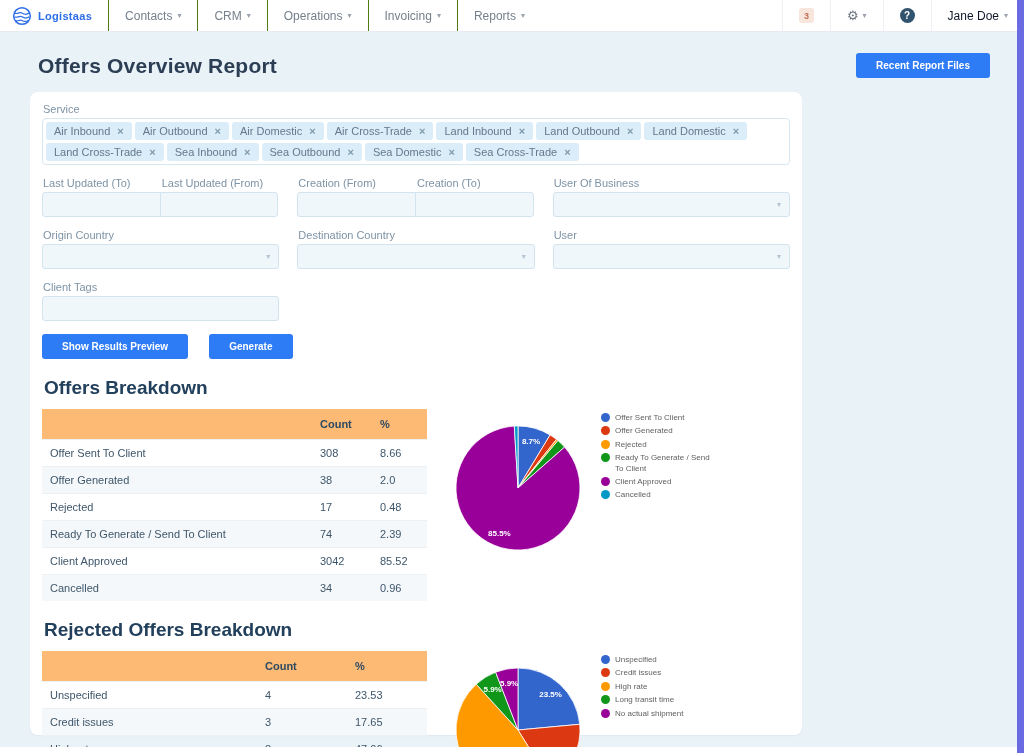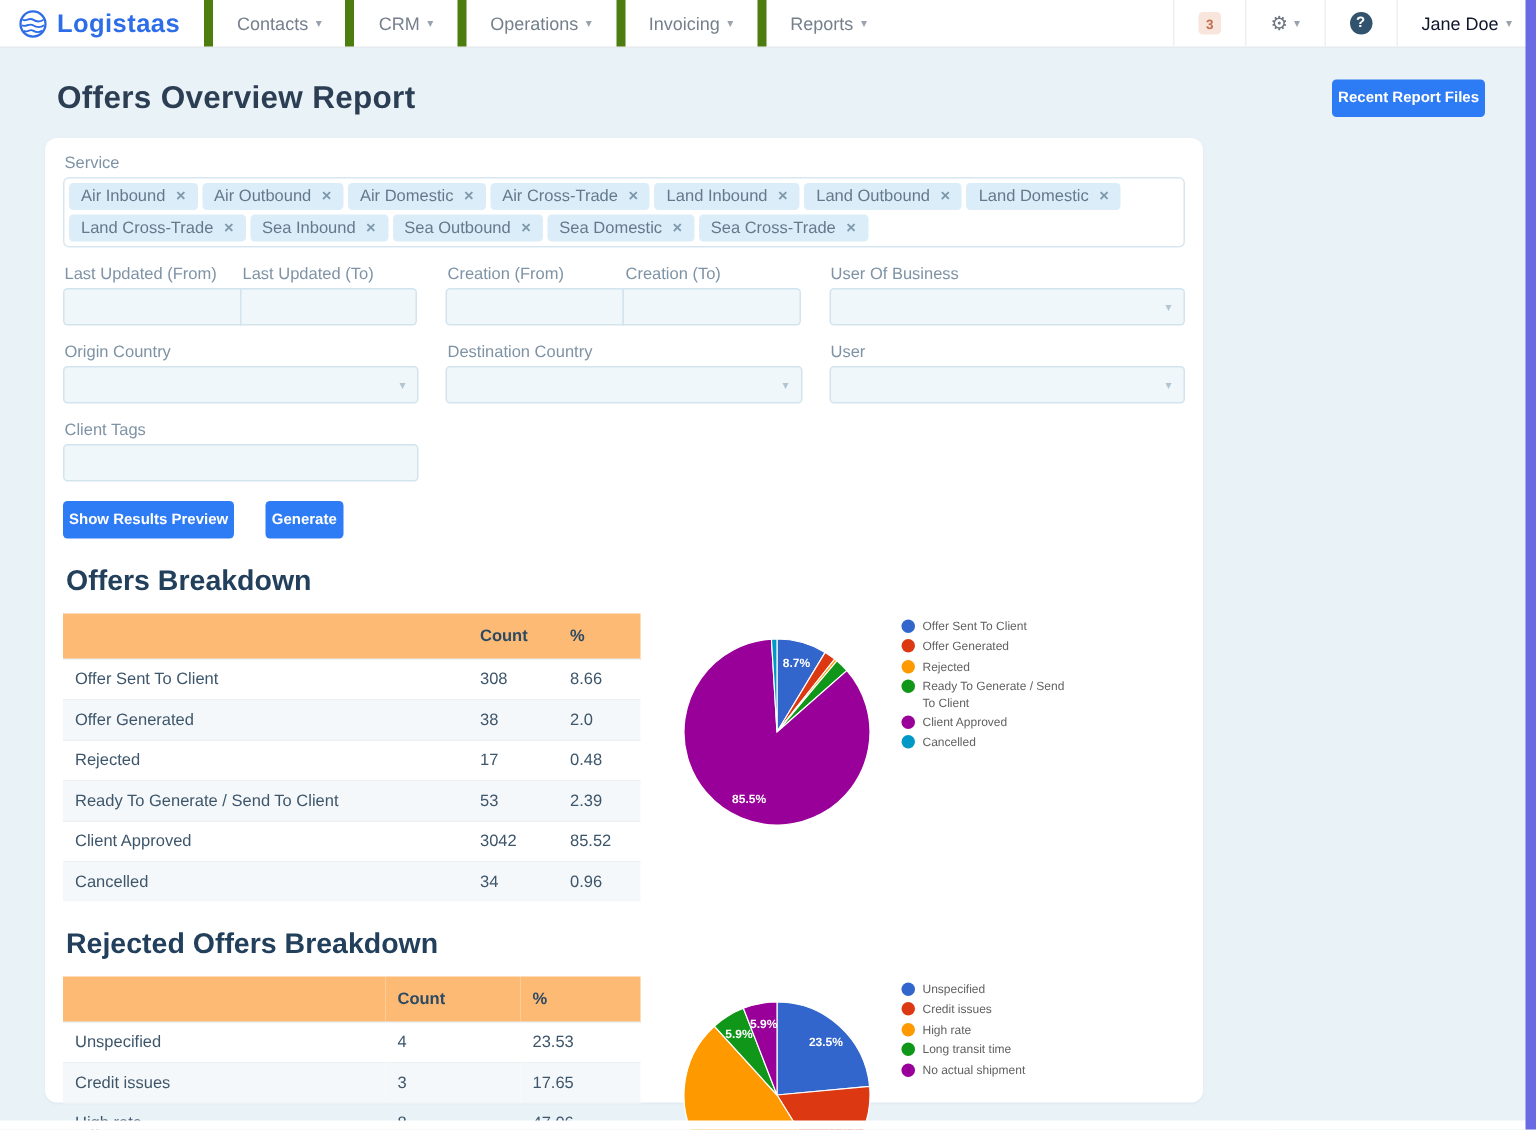--- a/index.html
+++ b/index.html
@@ -3,23 +3,23 @@
 <meta charset="utf-8">
 <style>
   * { margin:0; padding:0; box-sizing:border-box; }
   html,body { width:1024px; height:753px; overflow:hidden;
     font-family:"Liberation Sans", sans-serif; background:#e9f2f7; }
 
   
   .navbar { height:32px; background:#fff; border-bottom:1px solid #e7eaee;
     display:flex; align-items:stretch; }
   .brand { display:flex; align-items:center; gap:6px; padding:0 16px 0 12px; }
-  .brand-text { color:#2d6de8; font-weight:bold; font-size:17px; letter-spacing:.3px; }
+  .brand-text { color:#2d6de8; font-weight:bold; font-size:11px; letter-spacing:.3px; }
   .nav-item { display:flex; align-items:center; gap:5px; padding:0 16px;
-    font-size:12px; color:#75808c; border-left:6px solid #4d7c0f; cursor:pointer; }
+    font-size:12px; color:#75808c; border-left:1px solid #4d7c0f; cursor:pointer; }
   .nav-item:last-of-type { border-right:1px solid #eef0f2; }
   .caret { font-size:8px; color:#9aa3ad; }
   .nav-right { margin-left:auto; display:flex; align-items:stretch; }
   .nav-cell { display:flex; align-items:center; padding:0 16px; border-left:1px solid #eef0f2; cursor:pointer; }
   .notif-badge { background:#f8e5db; color:#c06f55; font-size:9px; font-weight:bold;
     width:15px; height:15px; border-radius:3px; display:flex; align-items:center; justify-content:center; }
   .gear-glyph { font-size:13px; color:#6e7680; margin-right:4px; }
   .help-circle { width:15px; height:15px; border-radius:50%; background:#32536e; color:#fff;
     font-size:10px; font-weight:bold; display:flex; align-items:center; justify-content:center; }
   .user-name { font-size:12px; color:#0f172a; margin-right:5px; }
@@ -27,21 +27,21 @@
   
   .scrollbar { position:fixed; right:0; top:0; width:7px; height:753px;
     background:#6a6ae2; z-index:50; }
 
   
   .title-row { width:960px; margin:21px 0 0 30px; display:flex;
     justify-content:space-between; align-items:center; padding:0 0 0 8px; }
   .page-title { font-size:21px; font-weight:600; color:#2b3e54; letter-spacing:.2px; }
   .btn { background:#2e7bf6; color:#fff; border:none; border-radius:3px;
     font-family:"Liberation Sans",sans-serif; font-size:10px; font-weight:bold;
-    padding:7px 4px; cursor:pointer; }
+    padding:7px 20px; cursor:pointer; }
 
   .card { width:772px; margin:14px 0 0 30px; background:#fff; border-radius:8px;
     padding:8px 12px 16px 12px; height:643px;
     box-shadow:0 1px 2px rgba(40,70,100,.05); }
 
   
   .filter-label { font-size:11px; color:#7e93a5; margin:3px 0 3px 1px; }
   .tagbox { border:1px solid #d7e7f1; border-radius:4px; padding:3px;
     display:flex; flex-wrap:wrap; gap:3px; }
   .chip { background:#daedf8; color:#64798c; font-size:11px; padding:3px 8px;
@@ -188,25 +188,25 @@
       </span>
       <span class="chip">
         <span>Sea Cross-Trade</span>
         <span class="chip-x">×</span>
       </span>
     </div>
 
   <div class="filter-grid">
     <div class="pair">
       <div class="field">
+        <div class="filter-label">Last Updated (To)</div>
+        <input type="text" style="">
+      </div>
+      <div class="field">
         <div class="filter-label">Last Updated (From)</div>
-        <input type="text" style="">
-      </div>
-      <div class="field">
-        <div class="filter-label">Last Updated (To)</div>
         <input type="text" style="">
       </div>
     </div>
     <div class="pair">
       <div class="field">
         <div class="filter-label">Creation (From)</div>
         <input type="text" style="">
       </div>
       <div class="field">
         <div class="filter-label">Creation (To)</div>
@@ -280,21 +280,21 @@
             <td>38</td>
             <td>2.0</td>
           </tr>
           <tr>
             <td>Rejected</td>
             <td>17</td>
             <td>0.48</td>
           </tr>
           <tr>
             <td>Ready To Generate / Send To Client</td>
-            <td>53</td>
+            <td>74</td>
             <td>2.39</td>
           </tr>
           <tr>
             <td>Client Approved</td>
             <td>3042</td>
             <td>85.52</td>
           </tr>
           <tr>
             <td>Cancelled</td>
             <td>34</td>

